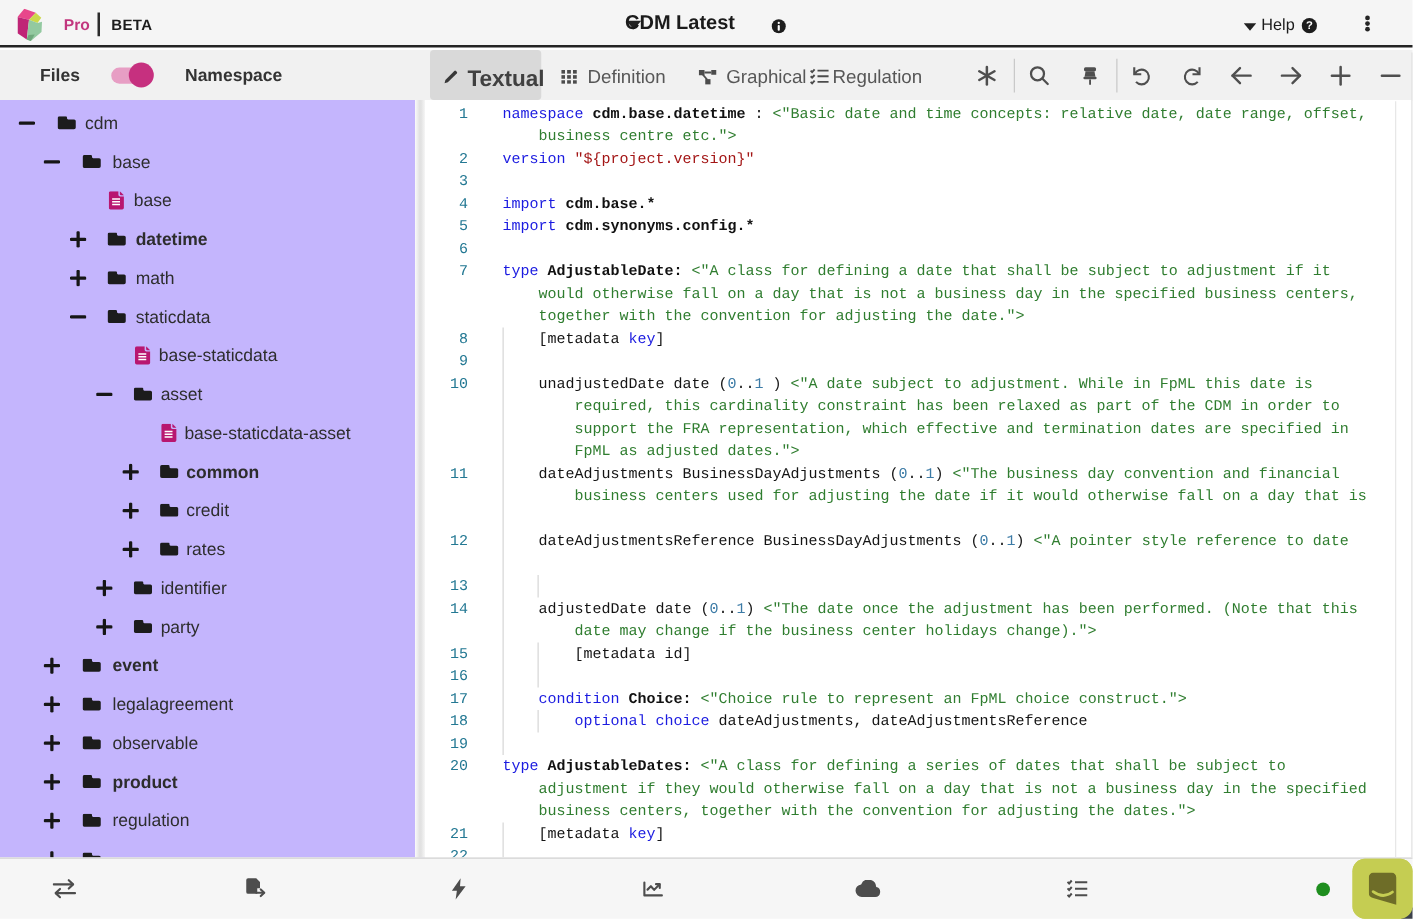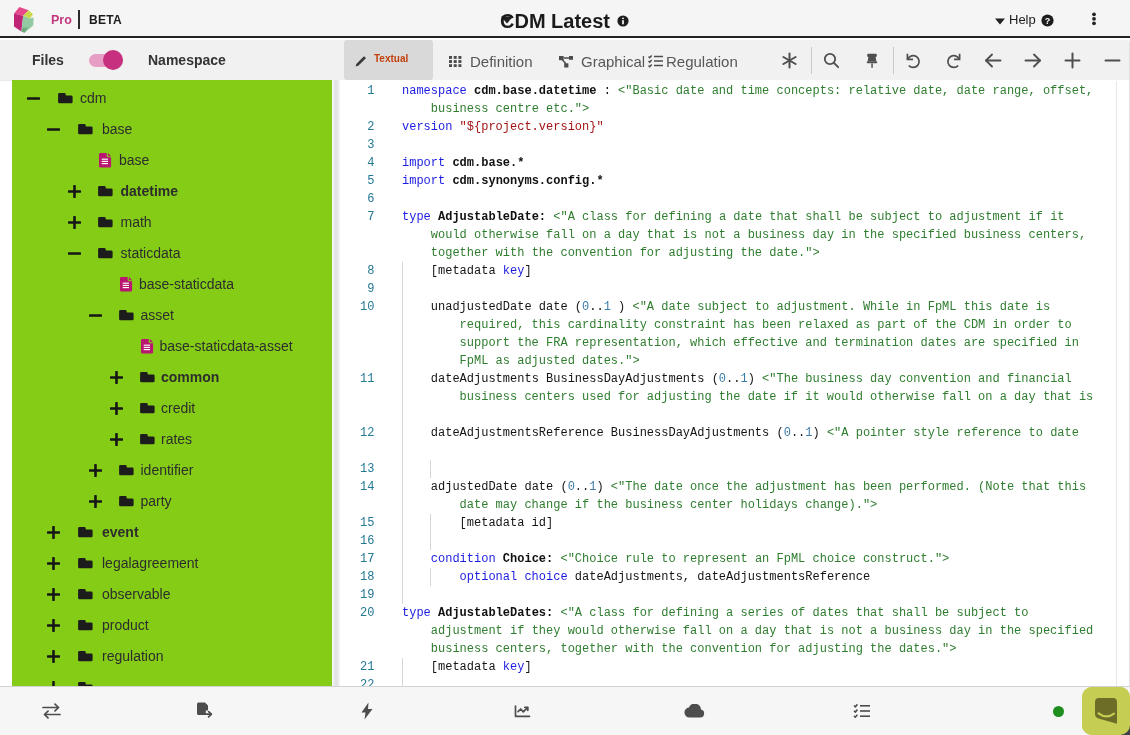--- a/index.html
+++ b/index.html
@@ -2,21 +2,21 @@
 <html><head><meta charset="utf-8">
 <style>
 *{margin:0;padding:0;box-sizing:border-box}
 html,body{width:1130px;height:735px;overflow:hidden;background:#fff;font-family:"Liberation Sans",sans-serif}
 .abs{position:absolute}
 
 #topbar{position:absolute;left:0;top:0;width:1130px;height:38px;background:#f5f5f5;border-bottom:2px solid #242424}
 
 #row2{position:absolute;left:0;top:40px;width:1130px;height:41px;background:#f1f1f1;border-bottom:1px solid #e9e9e9}
 
-#side{position:absolute;left:12px;top:80px;width:340px;height:606px;background:#84cc16;overflow:hidden}
+#side{position:absolute;left:0;top:80px;width:340px;height:606px;background:#c4b5fd;overflow:hidden}
 .tl{font-size:14px;color:#2d2d2d;line-height:20px;white-space:nowrap}
 #divband{position:absolute;left:332px;top:80px;width:8px;height:606px;background:linear-gradient(to right,#fafafa,#e2e2e2 45%,#e2e2e2 60%,#f6f6f6)}
 
 #editor{position:absolute;left:340px;top:80px;width:790px;height:606px;background:#fff;overflow:hidden}
 .ln{position:absolute;left:0;width:34.5px;text-align:right;font-family:"Liberation Mono",monospace;font-size:12px;line-height:18px;color:#237893}
 .cr{position:absolute;left:62px;font-family:"Liberation Mono",monospace;font-size:12px;line-height:18px;white-space:pre;color:#141414}
 .cr .k{color:#1b1be0}
 .cr .g{color:#2f7d2f}
 .cr .s{color:#a31515}
 .cr .n{color:#3c7ba6}
@@ -39,21 +39,21 @@
 <polygon points="9.2,8.8 16,11.4 19.6,10.4 19.2,18.6 10.6,25.8 7.4,24.6" fill="#93c9a0"></polygon>
 <polygon points="7.4,24.6 10.6,25.8 13.8,20.6 8.8,20.9" fill="#6fa87c"></polygon>
 </svg>
 <div class="abs" style="left:51px;top:13px;font-size:12.5px;font-weight:bold;color:#c2367e">Pro</div>
 <div class="abs" style="left:78px;top:10px;width:1.5px;height:19px;background:#2b2b2b"></div>
 <div class="abs" style="left:89px;top:13px;font-size:12px;font-weight:bold;color:#1c1c1c;letter-spacing:.3px">BETA</div>
 
 <svg class="abs" style="left:501px;top:16px" width="12" height="8" viewBox="0 0 12 8">
     <polygon points="0,0.5 12,0.5 6,7.5" fill="#222"></polygon>
   </svg>
-<div class="abs" style="left:500px;top:10px;font-size:20px;font-weight:bold;color:#1b1b1b">CDM Latest</div>
+<div class="abs" style="left:500px;top:10px;font-size:16px;font-weight:bold;color:#1b1b1b">CDM Latest</div>
 <svg class="abs" style="left:617px;top:14.5px" width="12" height="12" viewBox="0 0 12 12">
     <circle cx="6" cy="6" r="5.6" fill="#1d1d1d"></circle>
     <rect x="5.1" y="2.4" width="1.8" height="1.8" rx=".9" fill="#fff"></rect>
     <rect x="5.15" y="5" width="1.7" height="4.6" rx=".8" fill="#fff"></rect>
   </svg>
 
 <svg class="abs" style="left:995px;top:17.5px" width="10" height="7" viewBox="0 0 10 7">
     <polygon points="0,0.5 10,0.5 5,6.5" fill="#222"></polygon>
   </svg>
 <div class="abs" style="left:1009px;top:11.5px;font-size:13px;font-weight:normal;color:#1c1c1c">Help</div>
@@ -73,21 +73,21 @@
 
 <div class="abs" style="left:32px;top:52px;font-size:14px;font-weight:bold;color:#333">Files</div>
 <div class="abs" style="left:89px;top:53.5px;width:34px;height:13px;border-radius:7px;background:#e79ec4"></div>
 <div class="abs" style="left:103px;top:50px;width:20px;height:20px;border-radius:50%;background:#c6307f"></div>
 <div class="abs" style="left:148px;top:52px;font-size:14px;font-weight:bold;color:#333">Namespace</div>
 
 <div class="abs" style="left:343.5px;top:40px;width:89px;height:40px;background:#d9d9d9;border-radius:3px"></div>
 <svg class="abs" style="left:354px;top:54.5px" width="13" height="13" viewBox="0 0 14 14">
     <path d="M1.8 12.4 L2.5 9.6 10.2 1.9 a1 1 0 0 1 1.4 0 l0.7 0.7 a1 1 0 0 1 0 1.4 L4.6 11.7 z" fill="#383838"></path>
   </svg>
-<div class="abs" style="left:374px;top:53px;font-size:10px;font-weight:bold;color:#c2410c">Textual</div>
+<div class="abs" style="left:374px;top:53px;font-size:18px;font-weight:bold;color:#404040">Textual</div>
 <svg class="abs" style="left:449px;top:56px" width="13" height="11" viewBox="0 0 13 11">
     <g fill="#4c4c4c">
       <rect x="0" y="0" width="3" height="2.9"></rect>
       <rect x="4.7" y="0" width="3" height="2.9"></rect>
       <rect x="9.4" y="0" width="3" height="2.9"></rect>
       <rect x="0" y="4.1" width="3" height="2.9"></rect>
       <rect x="4.7" y="4.1" width="3" height="2.9"></rect>
       <rect x="9.4" y="4.1" width="3" height="2.9"></rect>
       <rect x="0" y="8.2" width="3" height="2.9"></rect>
       <rect x="4.7" y="8.2" width="3" height="2.9"></rect>
@@ -343,21 +343,21 @@
     <div class="abs tl" style="left:90px;top:504px;font-weight:normal">observable</div>
 <svg class="abs" style="left:35.0px;top:538.5px" width="13" height="13" viewBox="0 0 13 13">
       <g stroke="#161616" stroke-width="2.6" stroke-linecap="round">
         <line x1="1" y1="6.5" x2="12" y2="6.5"></line>
         <line x1="6.5" y1="1" x2="6.5" y2="12"></line>
       </g>
     </svg>
     <svg class="abs" style="left:66.3px;top:539.7px" width="15" height="11" viewBox="0 0 15 11">
       <path d="M1.4 0 h5.2 a1 1 0 0 1 1 1 v0.6 a0.9 0.9 0 0 0 0.9 0.9 h4.8 a1.3 1.3 0 0 1 1.3 1.3 v5.1 a1.4 1.4 0 0 1 -1.4 1.4 H1.5 A1.4 1.4 0 0 1 0.1 8.9 V1.3 A1.3 1.3 0 0 1 1.4 0 z" fill="#1c1c1c"></path>
     </svg>
-    <div class="abs tl" style="left:90px;top:535px;font-weight:normal">product</div>
+    <div class="abs tl" style="left:90px;top:535px;font-weight:bold">product</div>
 <svg class="abs" style="left:35.0px;top:569.5px" width="13" height="13" viewBox="0 0 13 13">
       <g stroke="#161616" stroke-width="2.6" stroke-linecap="round">
         <line x1="1" y1="6.5" x2="12" y2="6.5"></line>
         <line x1="6.5" y1="1" x2="6.5" y2="12"></line>
       </g>
     </svg>
     <svg class="abs" style="left:66.3px;top:570.7px" width="15" height="11" viewBox="0 0 15 11">
       <path d="M1.4 0 h5.2 a1 1 0 0 1 1 1 v0.6 a0.9 0.9 0 0 0 0.9 0.9 h4.8 a1.3 1.3 0 0 1 1.3 1.3 v5.1 a1.4 1.4 0 0 1 -1.4 1.4 H1.5 A1.4 1.4 0 0 1 0.1 8.9 V1.3 A1.3 1.3 0 0 1 1.4 0 z" fill="#1c1c1c"></path>
     </svg>
     <div class="abs tl" style="left:90px;top:566px;font-weight:normal">regulation</div>

